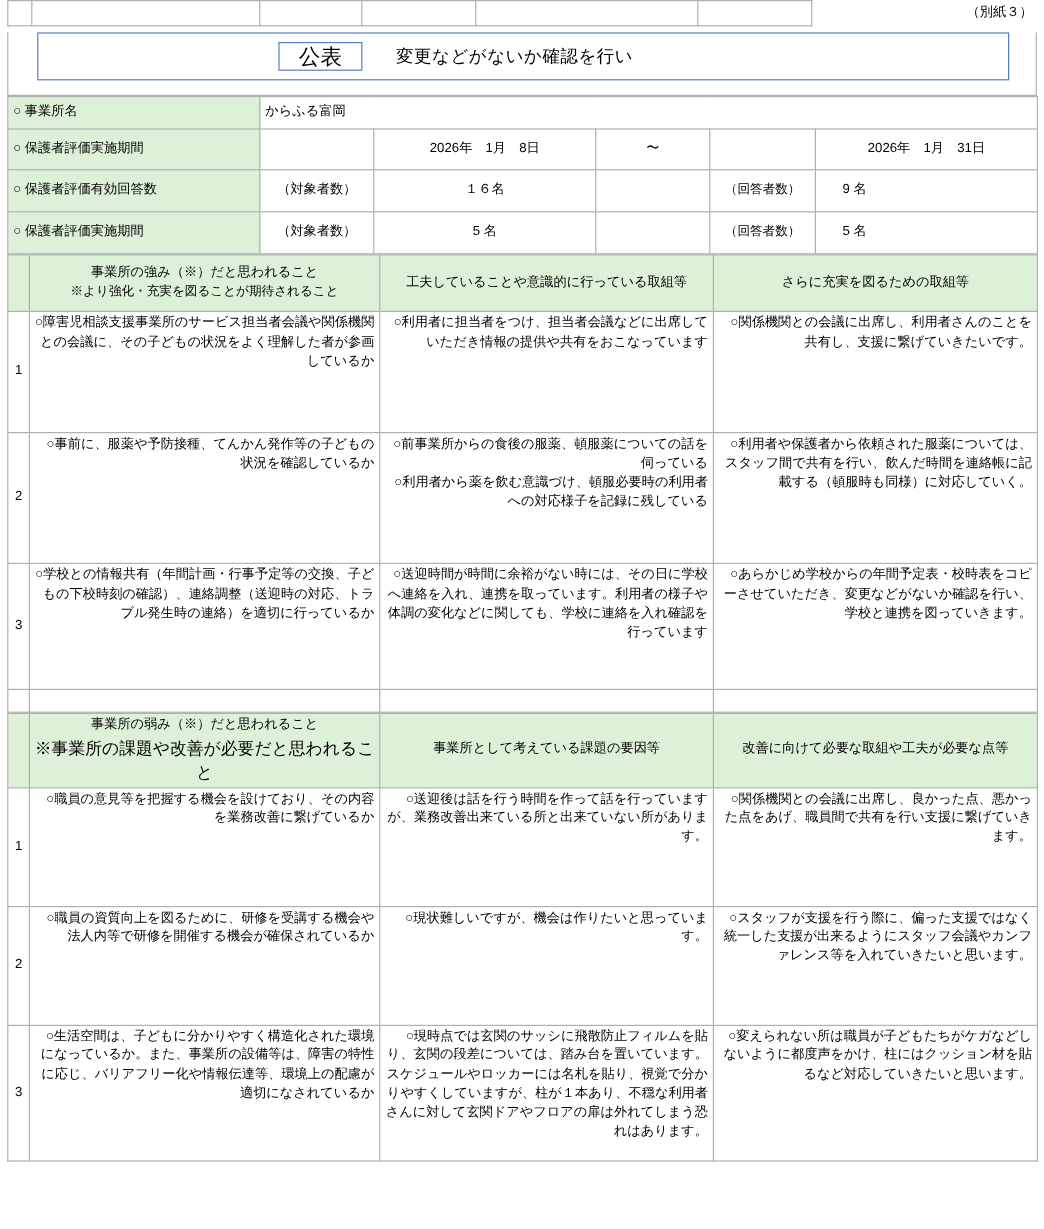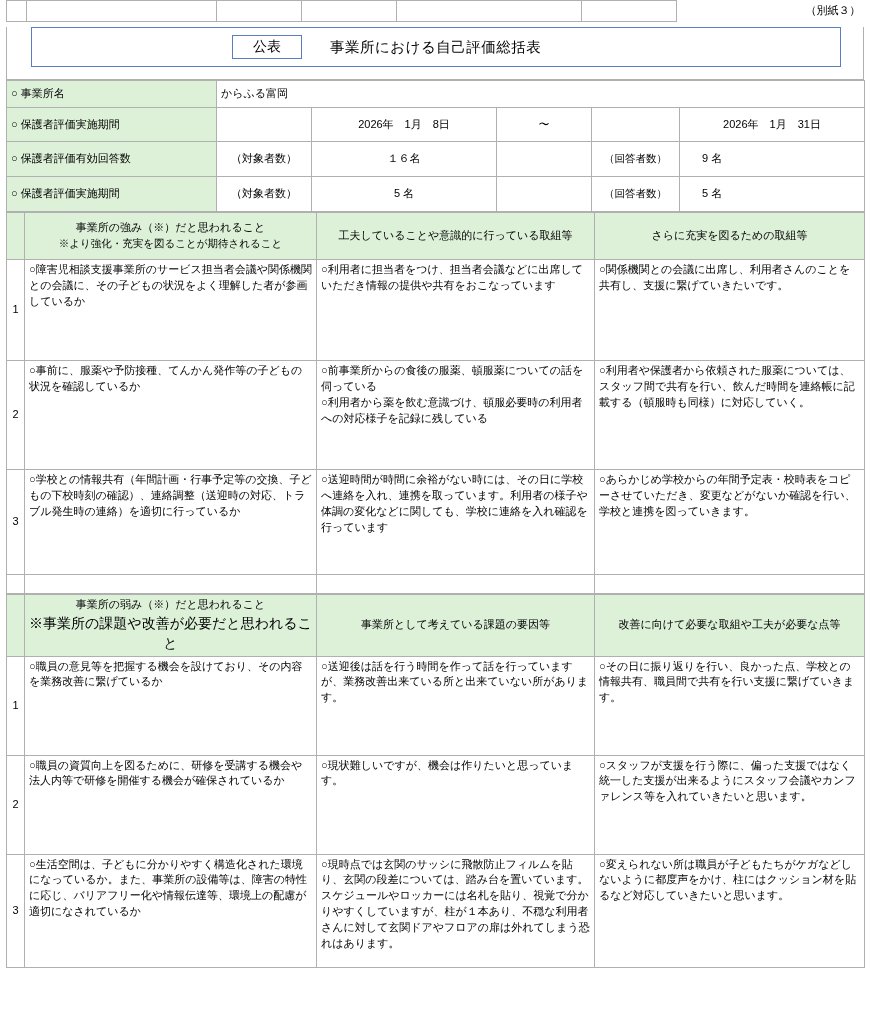--- a/index.html
+++ b/index.html
@@ -62,21 +62,21 @@
     box-sizing: border-box;
   }
   .kohyo-box {
     border: 1px solid #5a7fbf;
     width: 68px;
     height: 22px;
     margin-left: 200px;
     display: flex;
     align-items: center;
     justify-content: center;
-    font-size: 14px;
+    font-size: 18px;
   }
   .title-text {
     margin-left: 28px;
     font-size: 14.5px;
     letter-spacing: 0.5px;
   }
   .green {
     background: #ddf0d8;
   }
   .lbl {
@@ -100,20 +100,21 @@
     padding: 5px 4px;
   }
   .numcell {
     text-align: center;
     vertical-align: middle !important;
     font-size: 11.5px;
   }
   .cellbody {
     font-size: 11px;
     line-height: 1.55;
+    text-align: right;
   }
   .spacer-row td {
     border: 1px solid #b0b0b0;
     height: 14px;
   }
 </style>
 </head>
 <body>
 
 <div class="page">
@@ -137,21 +138,21 @@
       <td></td>
       <td></td>
       <td class="bessi">（別紙３）</td>
     </tr>
   </tbody>
     </table>
 
   <div class="titleband">
     <div class="title-inner">
       <div class="kohyo-box">公表</div>
-      <div class="title-text">事業所における自己評価総括表</div>
+      <div class="title-text">変更などがないか確認を行い</div>
     </div>
   </div>
 
   <table class="sheet">
     <colgroup>
       <col style="width:210px">
         <col style="width:95px">
         <col style="width:185px">
       <col style="width:95px">
         <col style="width:88px">
@@ -259,21 +260,21 @@
         <div style="font-size:14px">※事業所の課題や改善が必要だと思われること</div>
       </td>
       <td class="hdr">事業所として考えている課題の要因等</td>
       <td class="hdr">改善に向けて必要な取組や工夫が必要な点等</td>
     </tr>
 
     <tr>
       <td class="numcell" style="height:94px">1</td>
       <td class="cellbody">○職員の意見等を把握する機会を設けており、その内容を業務改善に繋げているか</td>
       <td class="cellbody">○送迎後は話を行う時間を作って話を行っていますが、業務改善出来ている所と出来ていない所があります。</td>
-      <td class="cellbody">○その日に振り返りを行い、良かった点、学校との情報共有、職員間で共有を行い支援に繋げていきます。</td>
+      <td class="cellbody">○関係機関との会議に出席し、良かった点、悪かった点をあげ、職員間で共有を行い支援に繋げていきます。</td>
     </tr>
 
     <tr>
       <td class="numcell" style="height:94px">2</td>
       <td class="cellbody">○職員の資質向上を図るために、研修を受講する機会や法人内等で研修を開催する機会が確保されているか</td>
       <td class="cellbody">○現状難しいですが、機会は作りたいと思っています。</td>
       <td class="cellbody">○スタッフが支援を行う際に、偏った支援ではなく統一した支援が出来るようにスタッフ会議やカンファレンス等を入れていきたいと思います。</td>
     </tr>
 
     <tr>

